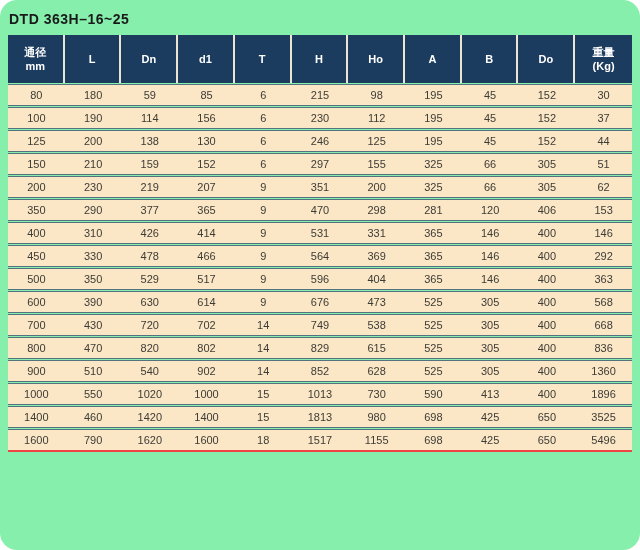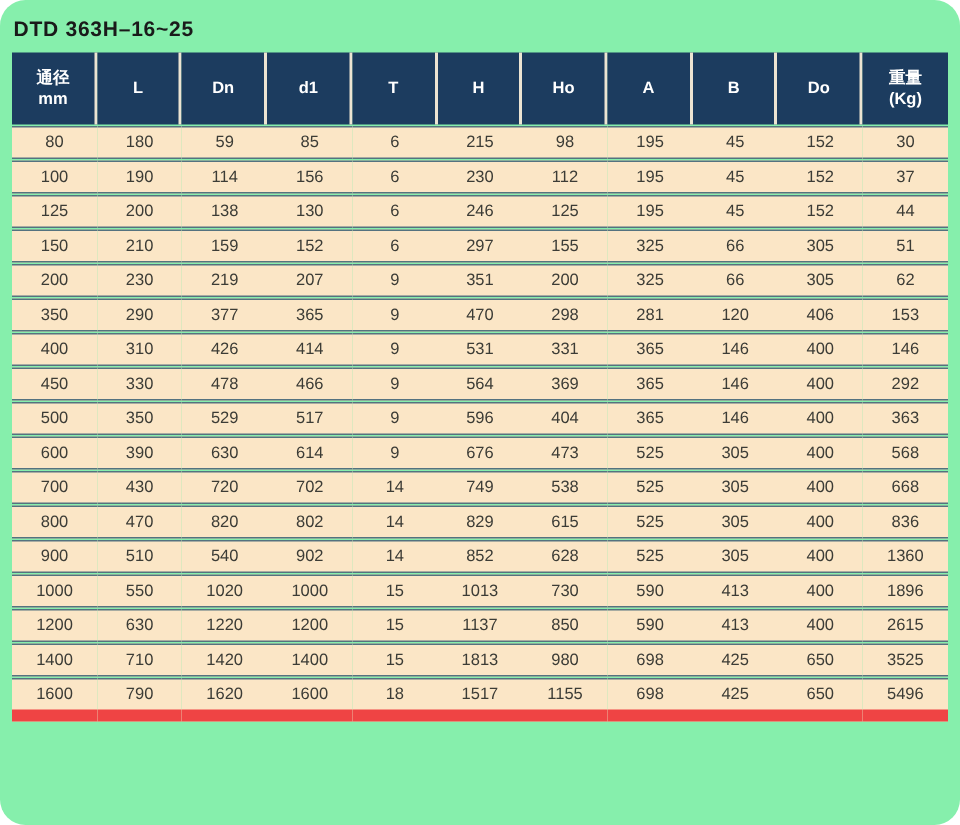--- a/index.html
+++ b/index.html
@@ -50,21 +50,21 @@
     color: #3c3c36;
     font-size: 11px;
     text-align: center;
     vertical-align: middle;
     height: 20px;
     padding: 0;
     border-top: 1px solid #54727f;
     border-bottom: 1px solid #54727f;
   }
   table.spec tbody tr:last-child td {
-    border-bottom: 8px solid #ef4444;
+    border-bottom: 2px solid #ef4444;
   }
 </style>
 </head>
 <body>
 
 <div class="page">
   <div class="title">DTD 363H–16~25</div>
 
   <table class="spec">
     <thead>
@@ -259,35 +259,22 @@
           <td>1000</td>
           <td>15</td>
           <td>1013</td>
           <td>730</td>
           <td>590</td>
           <td>413</td>
           <td>400</td>
           <td>1896</td>
         </tr>
         <tr>
-          <td>1200</td>
-          <td>630</td>
-          <td>1220</td>
-          <td>1200</td>
-          <td>15</td>
-          <td>1137</td>
-          <td>850</td>
-          <td>590</td>
-          <td>413</td>
-          <td>400</td>
-          <td>2615</td>
-        </tr>
-        <tr>
           <td>1400</td>
-          <td>710</td>
+          <td>460</td>
           <td>1420</td>
           <td>1400</td>
           <td>15</td>
           <td>1813</td>
           <td>980</td>
           <td>698</td>
           <td>425</td>
           <td>650</td>
           <td>3525</td>
         </tr>

